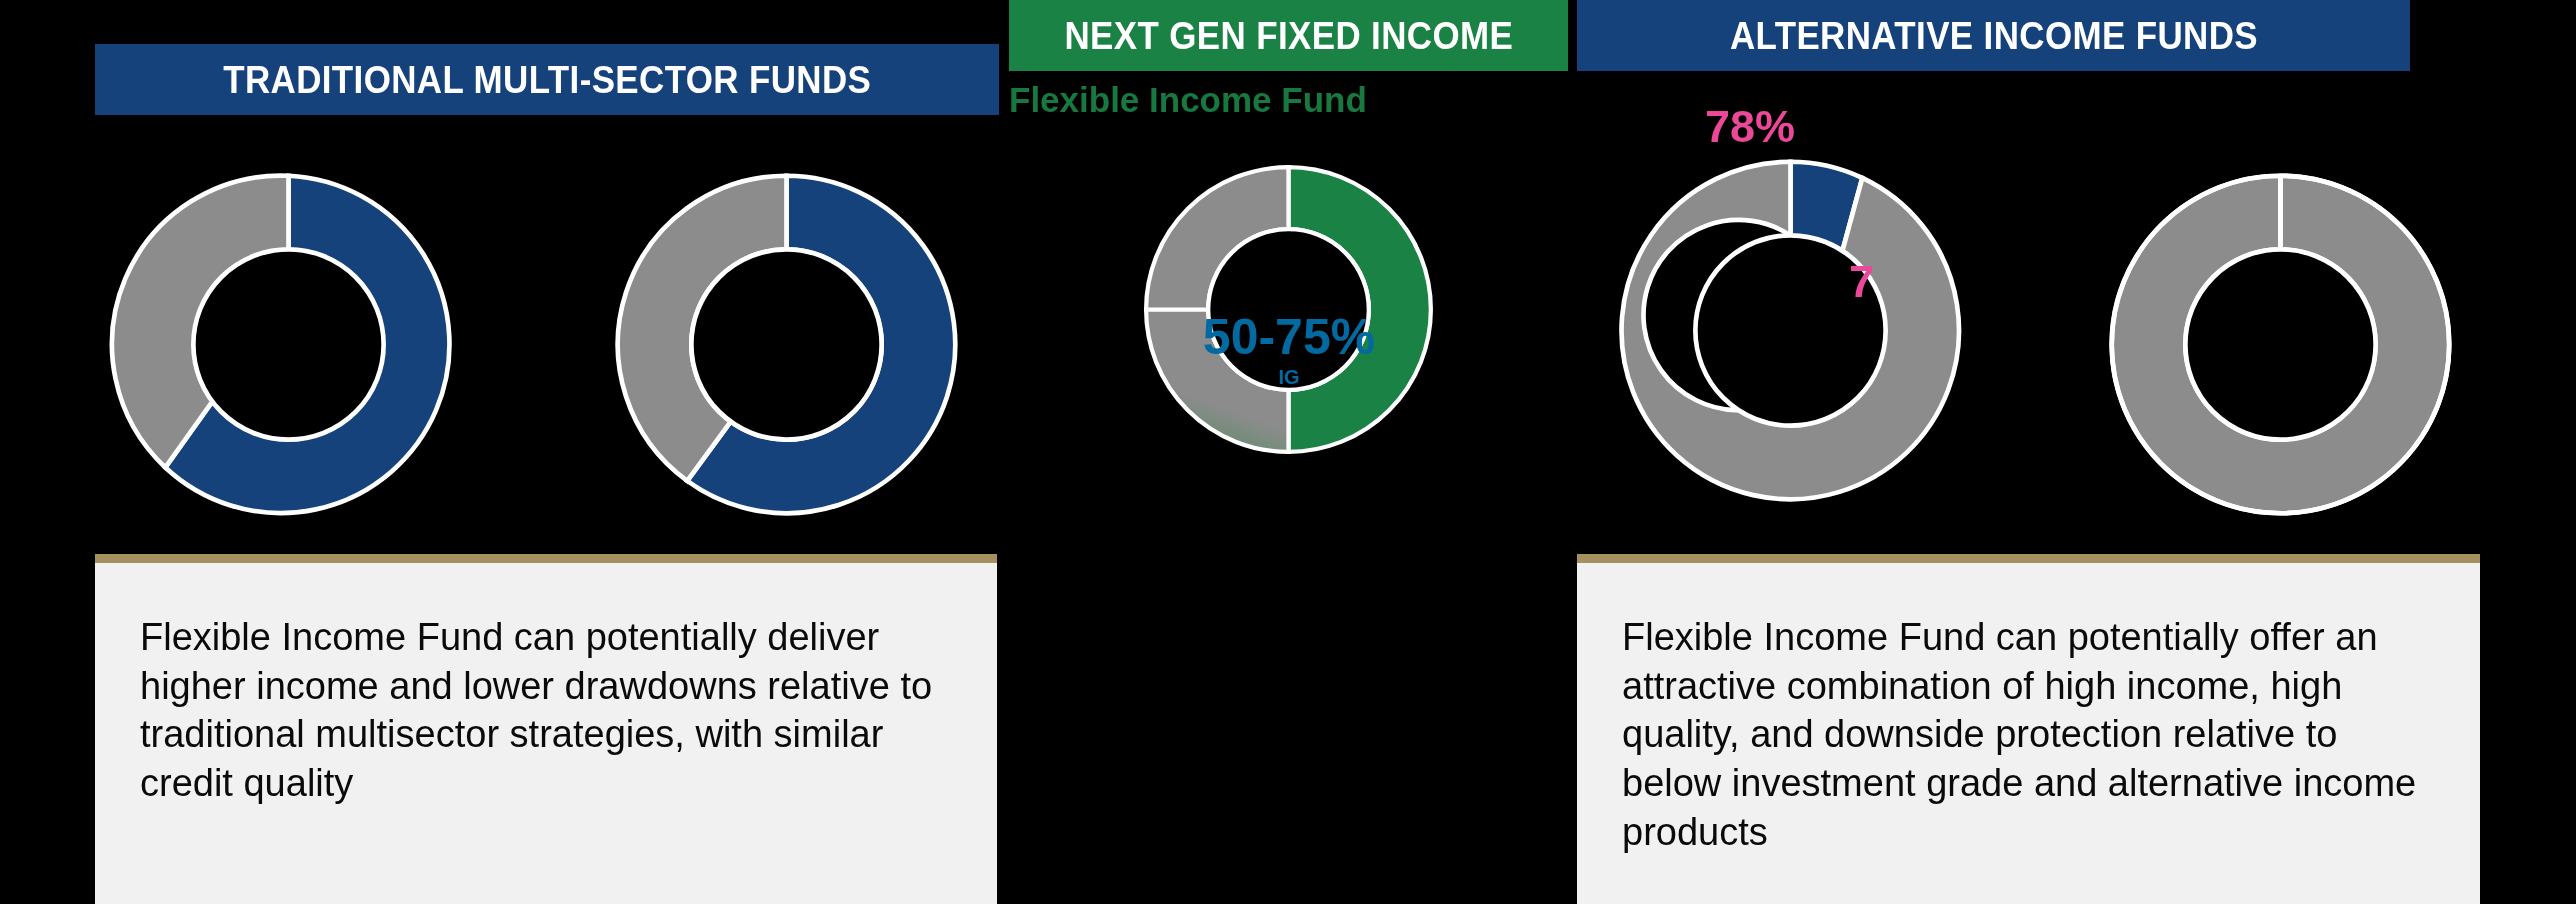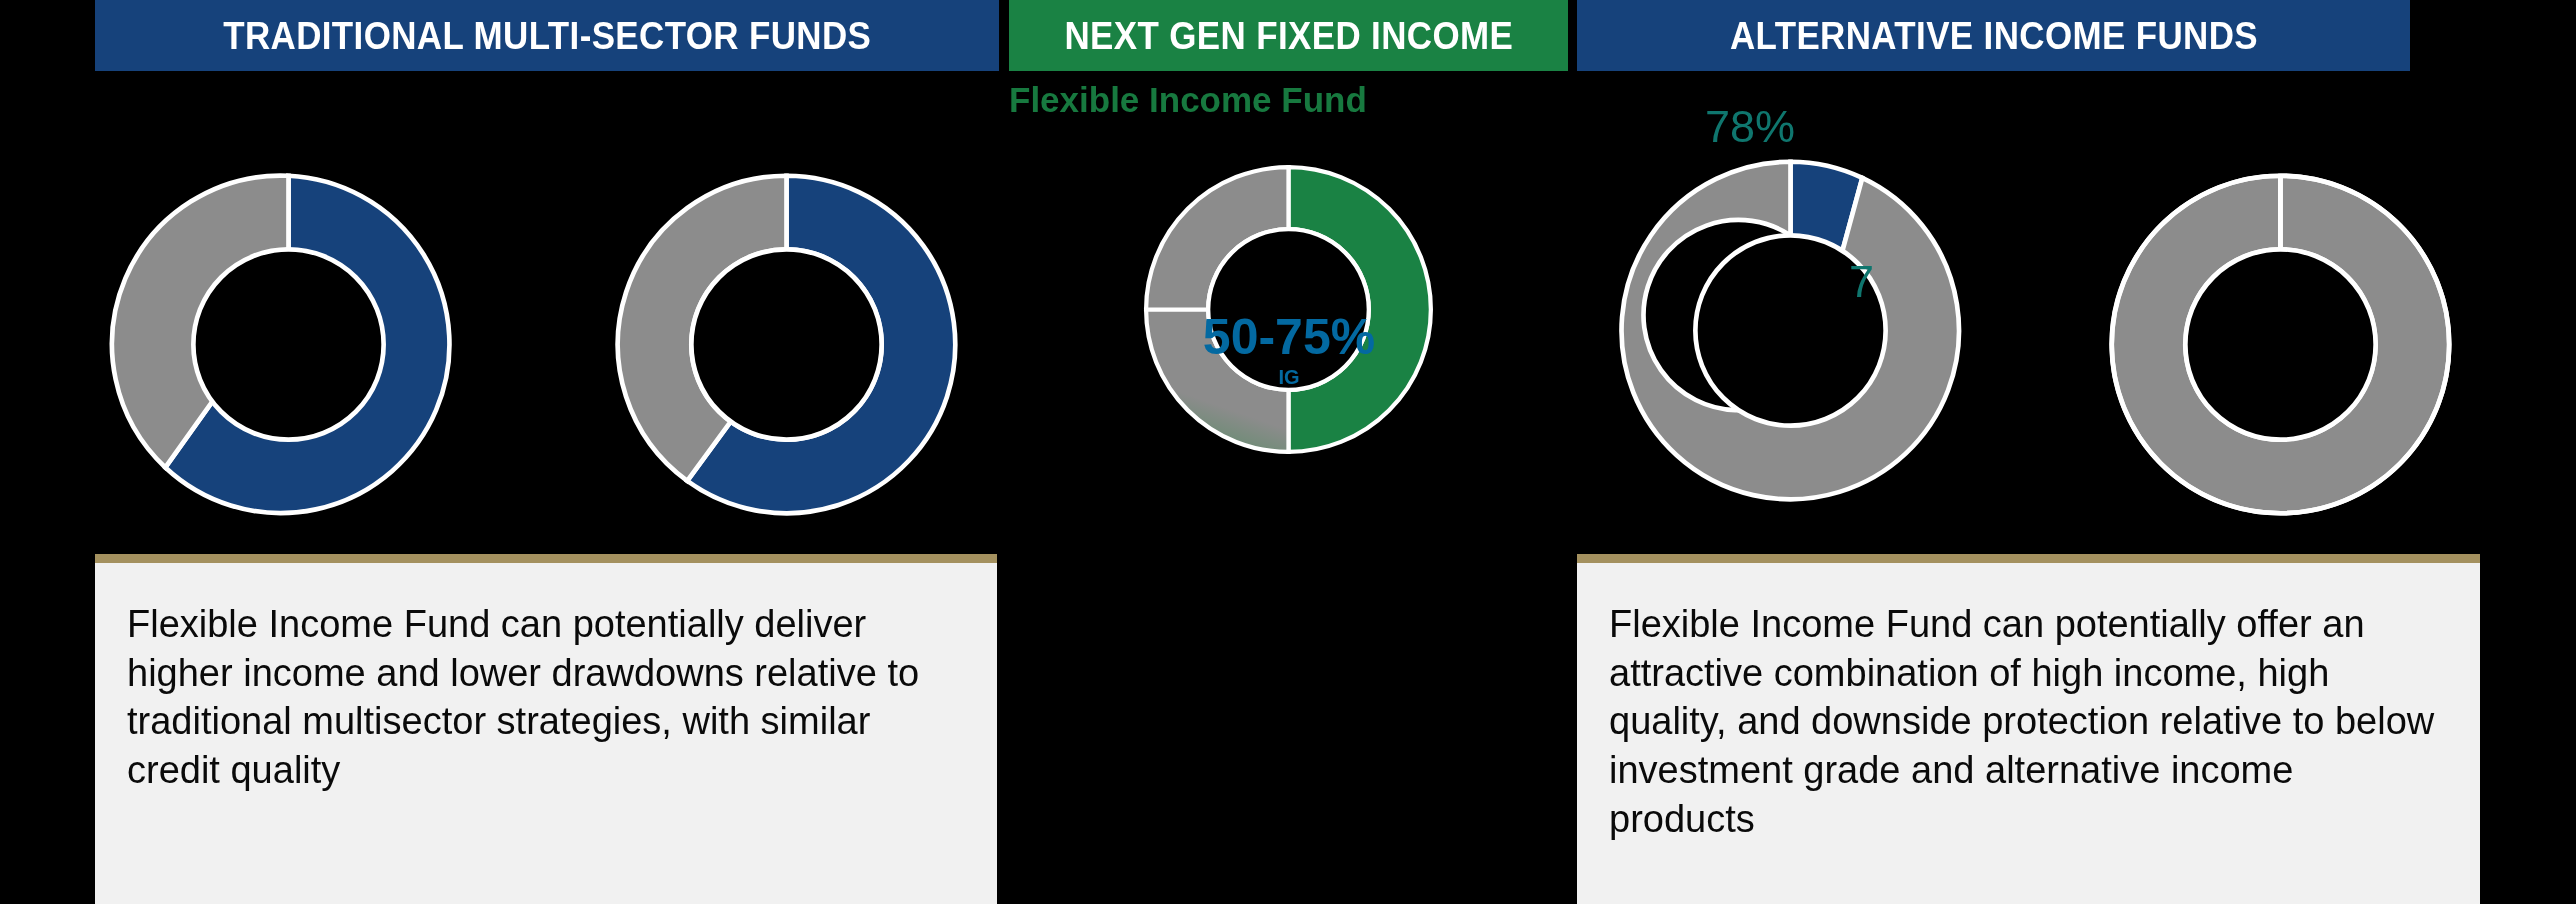--- a/index.html
+++ b/index.html
@@ -28,21 +28,21 @@
   }
   .hdr-label {
     color: #ffffff;
     font-weight: bold;
     font-size: 38px;
     letter-spacing: 0.4px;
     white-space: nowrap;
     transform: scaleX(0.92);
     line-height: 1;
   }
-  #hdr-traditional { left: 95px;  width: 904px; background: #16427B; }
+  #hdr-traditional { left: 95px;  width: 904px; background: #16427B; margin-top: 44px; }
   #hdr-nextgen     { left: 1009px; width: 559px;  background: #1A8244; }
   #hdr-alternative { left: 1577px; width: 833px; background: #16427B; }
 
   
   #nextgen-title {
     position: absolute;
     left: 1009px;
     top: 82px;
     width: 559px;
     color: #17793F;
@@ -76,22 +76,22 @@
   #center-sub {
     left: 1142px;
     top: 367px;
     width: 294px;
     font-size: 20px;
   }
 
   
   .callout {
     position: absolute;
-    color: #0f766e;
-    font-weight: normal;
+    color: #ec4899;
+    font-weight: bold;
     line-height: 1;
     white-space: nowrap;
     pointer-events: none;
   }
   #callout-78 {
     left: 1705px;
     top: 104px;
     font-size: 45px;
   }
   #callout-7 {
@@ -102,21 +102,21 @@
 
   
   .textbox {
     position: absolute;
     background: #F1F1F1;
     box-sizing: border-box;
     border-top: 9.8px solid #A4915F;
     padding: 34px 29px 0 29px;
   }
   .textbox p {
-    margin: 3px;
+    margin: 16px;
     color: #0A0A0A;
     font-size: 38px;
     line-height: 1.28;
   }
   #textbox-left  { left: 95px;  top: 554px; width: 902px; height: 351px; }
   #textbox-right { left: 1577px; top: 554px; width: 903px; height: 351px; }
 </style>
 </head>
 <body>
 

